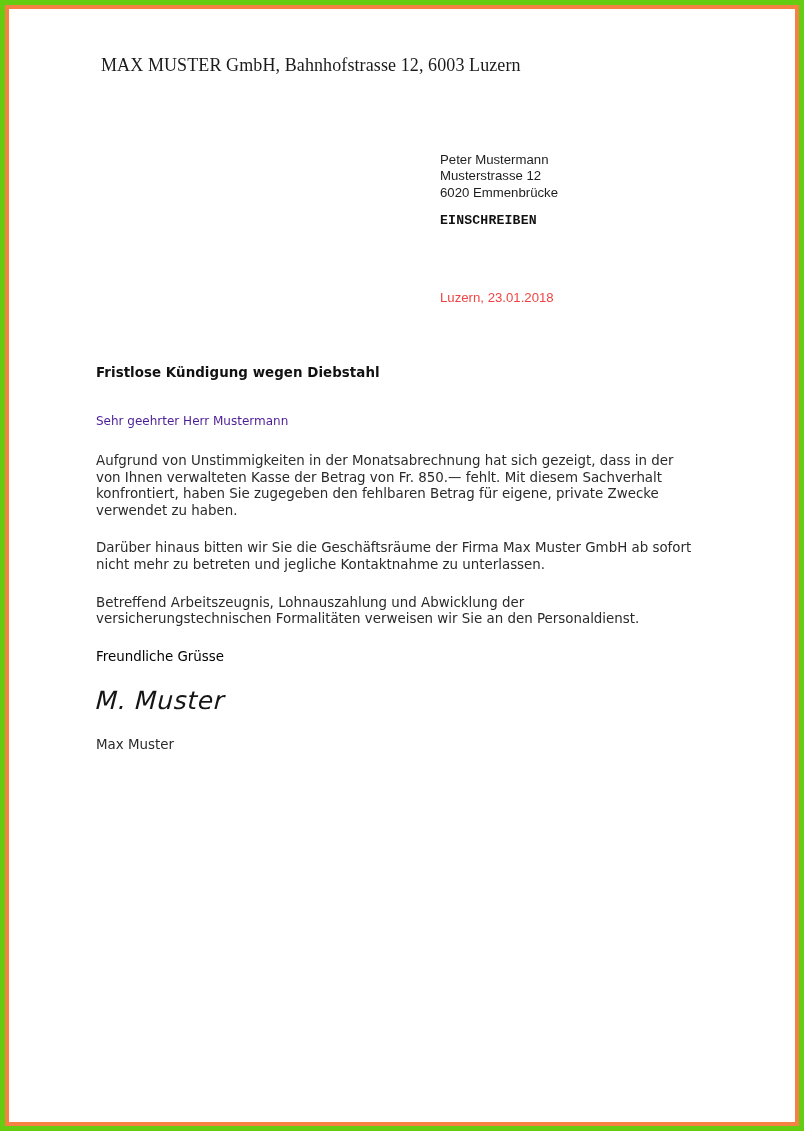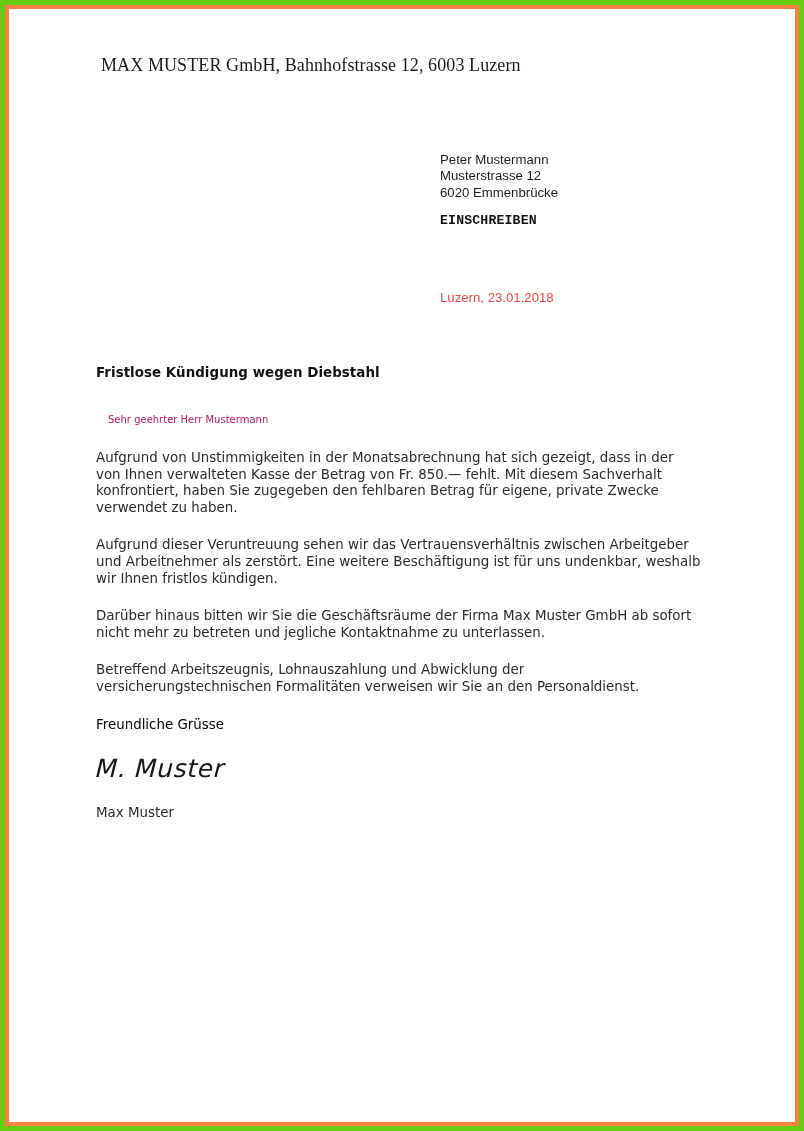--- a/index.html
+++ b/index.html
@@ -111,23 +111,23 @@
 
   .subject {
     font-size: 13.4px;
     font-weight: bold;
     color: #111111;
     letter-spacing: 0.05px;
     margin: 0 0 34px 0;
   }
 
   .salutation {
-    font-size: 10px;
-    margin: 0 0 25px 12px;
-    color: #be185d;
+    font-size: 12px;
+    margin: 0 0 25px 0;
+    color: #4c1d95;
   }
 
   .para {
     font-size: 13.4px;
     line-height: 16.6px;
     margin: 0 0 21px 0;
     color: #2a2a2a;
   }
 
   .closing {
@@ -174,21 +174,20 @@
     <div class="date-line">Luzern, 23.01.2018</div>
 
     <div class="body-col">
 
       <p class="subject">Fristlose Kündigung wegen Diebstahl</p>
 
       <p class="salutation">Sehr geehrter Herr Mustermann</p>
 
       <p class="para">Aufgrund von Unstimmigkeiten in der Monatsabrechnung hat sich gezeigt, dass in der von Ihnen verwalteten Kasse der Betrag von Fr. 850.— fehlt. Mit diesem Sachverhalt konfrontiert, haben Sie zugegeben den fehlbaren Betrag für eigene, private Zwecke verwendet zu haben.</p>
 
-      <p class="para">Aufgrund dieser Veruntreuung sehen wir das Vertrauensverhältnis zwischen Arbeitgeber und Arbeitnehmer als zerstört. Eine weitere Beschäftigung ist für uns undenkbar, weshalb wir Ihnen fristlos kündigen.</p>
 
       <p class="para">Darüber hinaus bitten wir Sie die Geschäftsräume der Firma Max Muster GmbH ab sofort nicht mehr zu betreten und jegliche Kontaktnahme zu unterlassen.</p>
 
       <p class="para">Betreffend Arbeitszeugnis, Lohnauszahlung und Abwicklung der versicherungstechnischen Formalitäten verweisen wir Sie an den Personaldienst.</p>
 
       <p class="closing">Freundliche Grüsse</p>
 
       <p class="signature">M. Muster</p>
 
       <p class="signer-name">Max Muster</p>

